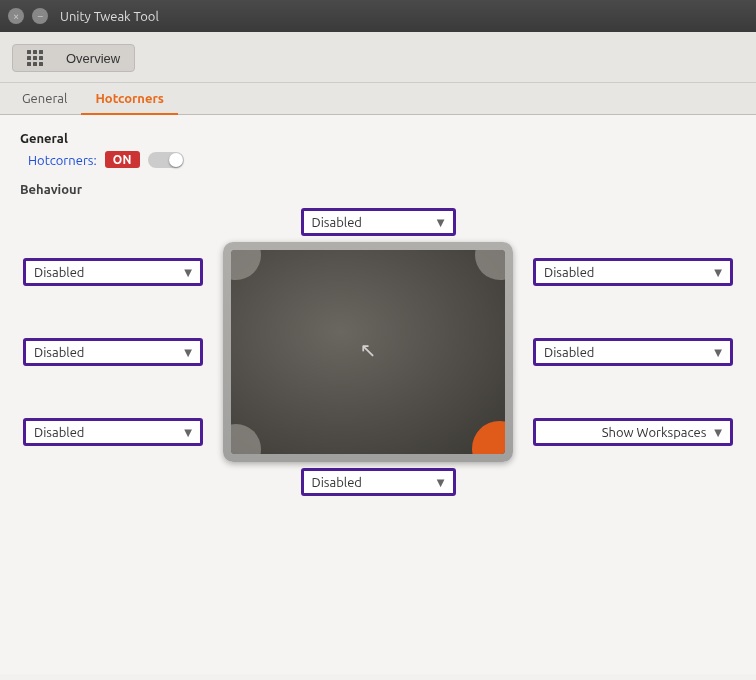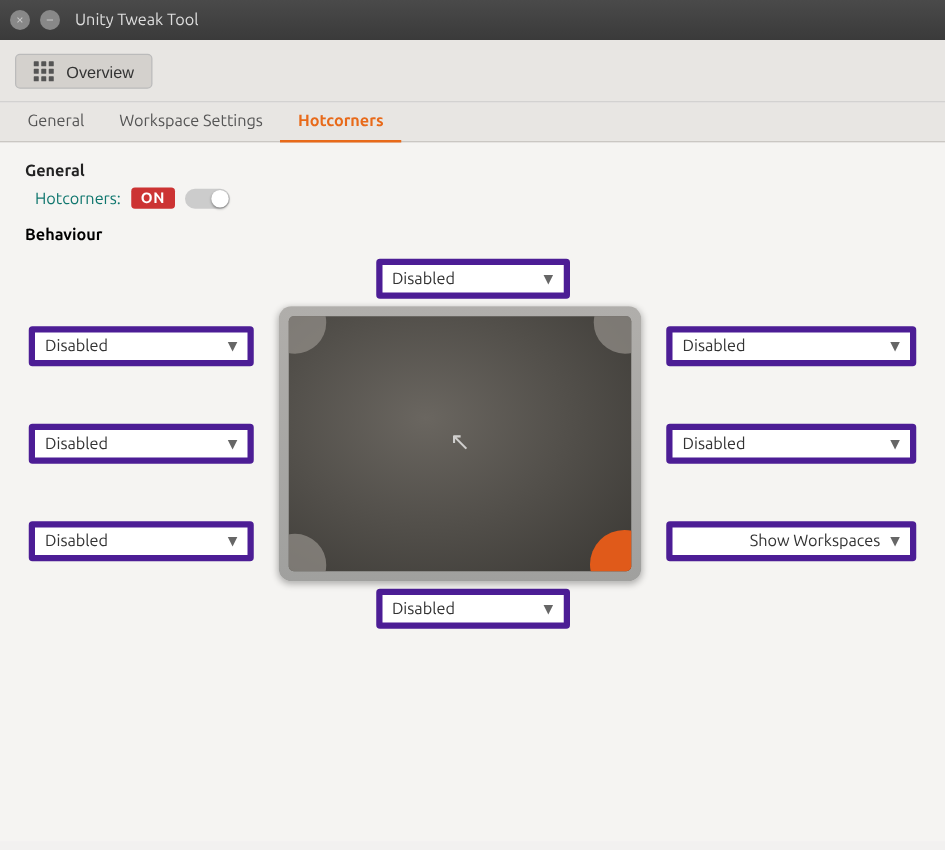--- a/index.html
+++ b/index.html
@@ -55,21 +55,21 @@
     }
     .overview-btn {
       background: #d4d1cd;
       border: 1px solid #bbb;
       border-radius: 4px;
       padding: 5px 14px;
       font-size: 13px;
       cursor: pointer;
       display: inline-flex;
       align-items: center;
-      gap: 10px;
+      gap: 23px;
       color: #333;
     }
     .grid-icon {
       display: grid;
       grid-template-columns: repeat(3, 4px);
       gap: 2px;
     }
     .grid-dot {
       width: 4px; height: 4px;
       background: #555;
@@ -114,21 +114,21 @@
 
     .hotcorners-toggle-row {
       display: flex;
       align-items: center;
       gap: 8px;
       margin-bottom: 14px;
       margin-left: 8px;
     }
     .toggle-label {
       font-size: 13px;
-      color: #0f766e;
+      color: #1d4ed8;
     }
     .toggle-on {
       background: #cc3333;
       border-radius: 3px;
       padding: 2px 8px;
       color: white;
       font-size: 12px;
       font-weight: bold;
       letter-spacing: 0.5px;
     }
@@ -146,27 +146,27 @@
       position: absolute;
       top: 1px;
       right: 1px;
       box-shadow: 0 1px 2px rgba(0,0,0,0.4);
     }
 
     .behaviour-title {
       font-weight: bold;
       font-size: 13px;
       margin-bottom: 12px;
-      color: #000000;
+      color: #404040;
     }
 
     
     .dropdown {
       background: white;
-      border: 5px solid #4c1d95;
+      border: 3px solid #4c1d95;
       border-radius: 3px;
       padding: 4px 8px;
       font-size: 13px;
       display: flex;
       align-items: center;
       justify-content: space-between;
       cursor: pointer;
       min-width: 155px;
       gap: 8px;
       color: #333;
@@ -298,21 +298,20 @@
       <div class="grid-dot"></div>
         <div class="grid-dot"></div>
         <div class="grid-dot"></div>
     </div>
     <span>Overview</span>
   </button>
 </div>
 
 <div class="tabbar">
   <div class="tab">General</div>
-  <div class="tab">Workspace Settings</div>
   <div class="tab active">Hotcorners</div>
 </div>
 
 <div class="content">
 
   
   <div class="section-title">General</div>
 
   <div class="hotcorners-toggle-row">
     <span class="toggle-label">Hotcorners:</span>

